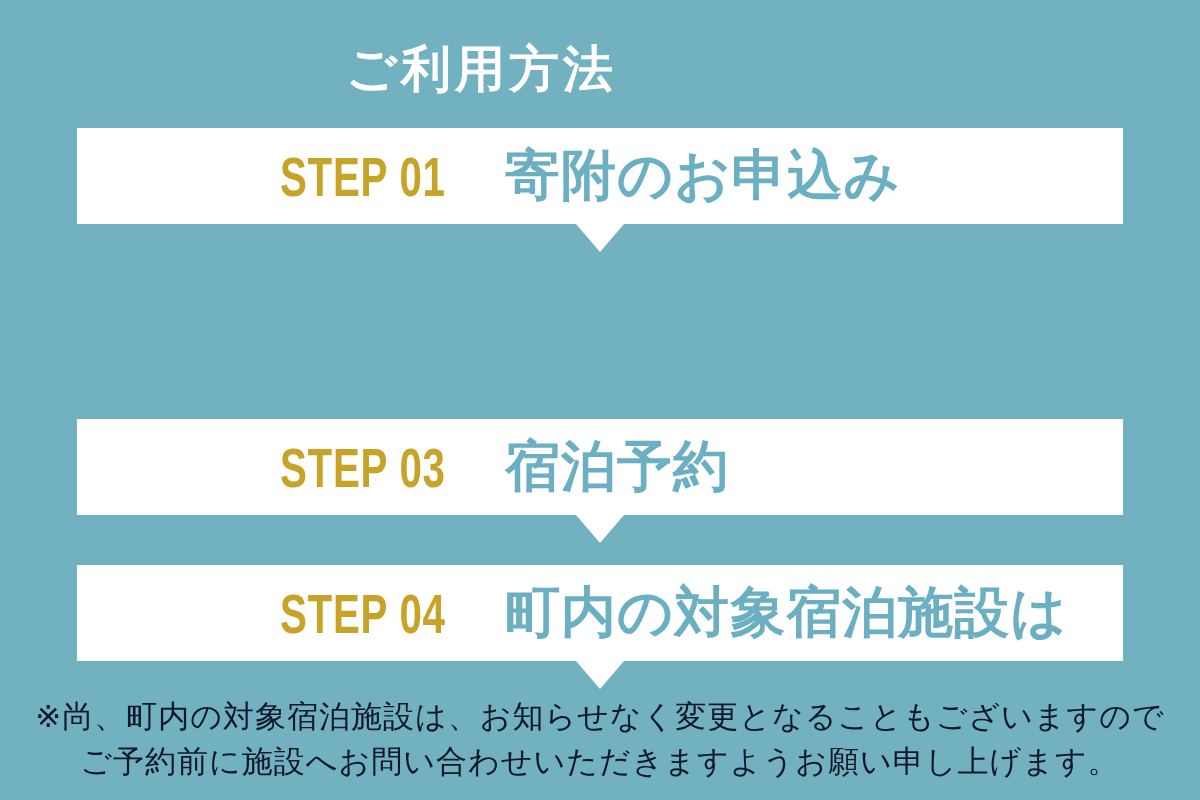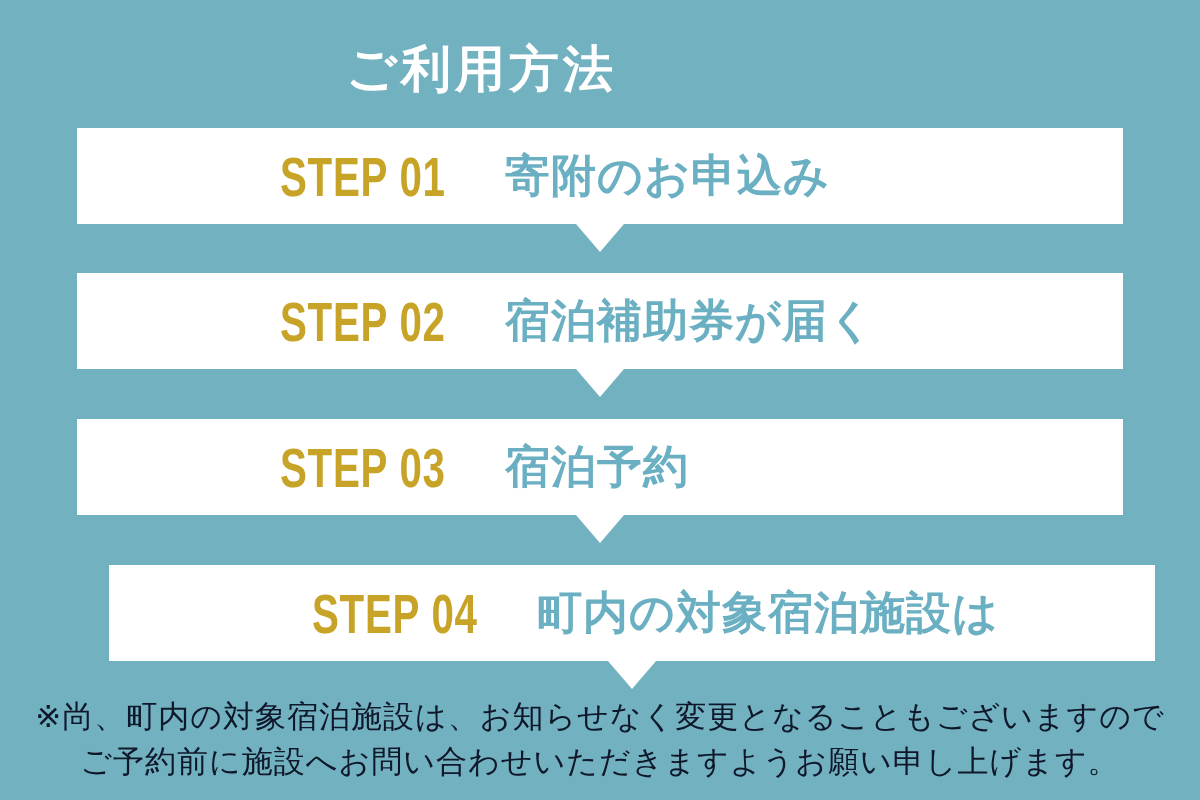--- a/index.html
+++ b/index.html
@@ -29,21 +29,21 @@
     width: 1046px;
     height: 96px;
     background: #FFFFFF;
     display: flex;
     align-items: center;
     padding-left: 203px;
   }
   .step-bar.s1 { top: 128px; }
   .step-bar.s2 { top: 273px; }
   .step-bar.s3 { top: 419px; }
-  .step-bar.s4 { top: 565px; margin-left: 32px; }
+  .step-bar.s4 { top: 565px; }
 
   .step-arrow {
     position: absolute;
     top: 100%;
     left: 50%;
     transform: translateX(-50%);
     width: 0; height: 0;
     border-left: 24px solid transparent;
     border-right: 24px solid transparent;
     border-top: 28px solid #FFFFFF;
@@ -57,21 +57,21 @@
     font-size: 56px;
     font-weight: 700;
     white-space: nowrap;
     transform: scaleX(0.72);
     transform-origin: left center;
     letter-spacing: 1px;
   }
 
   .step-text {
     color: #6BB0C2;
-    font-size: 45px;
+    font-size: 55px;
     font-weight: 700;
     letter-spacing: 1px;
     white-space: nowrap;
   }
 
   .footer {
     position: absolute;
     top: 694px; left: 0;
     width: 1200px;
     text-align: center;
@@ -90,25 +90,20 @@
   <h1 class="title">ご利用方法</h1>
 
   <div class="steps">
 
     <div class="step-bar s1">
       <span class="step-label">STEP 01</span>
       <span class="step-text">寄附のお申込み</span>
       <span class="step-arrow"></span>
     </div>
 
-    <div class="step-bar s2">
-      <span class="step-label">STEP 02</span>
-      <span class="step-text">宿泊補助券が届く</span>
-      <span class="step-arrow"></span>
-    </div>
 
     <div class="step-bar s3">
       <span class="step-label">STEP 03</span>
       <span class="step-text">宿泊予約</span>
       <span class="step-arrow"></span>
     </div>
 
     <div class="step-bar s4">
       <span class="step-label">STEP 04</span>
       <span class="step-text">町内の対象宿泊施設は</span>

